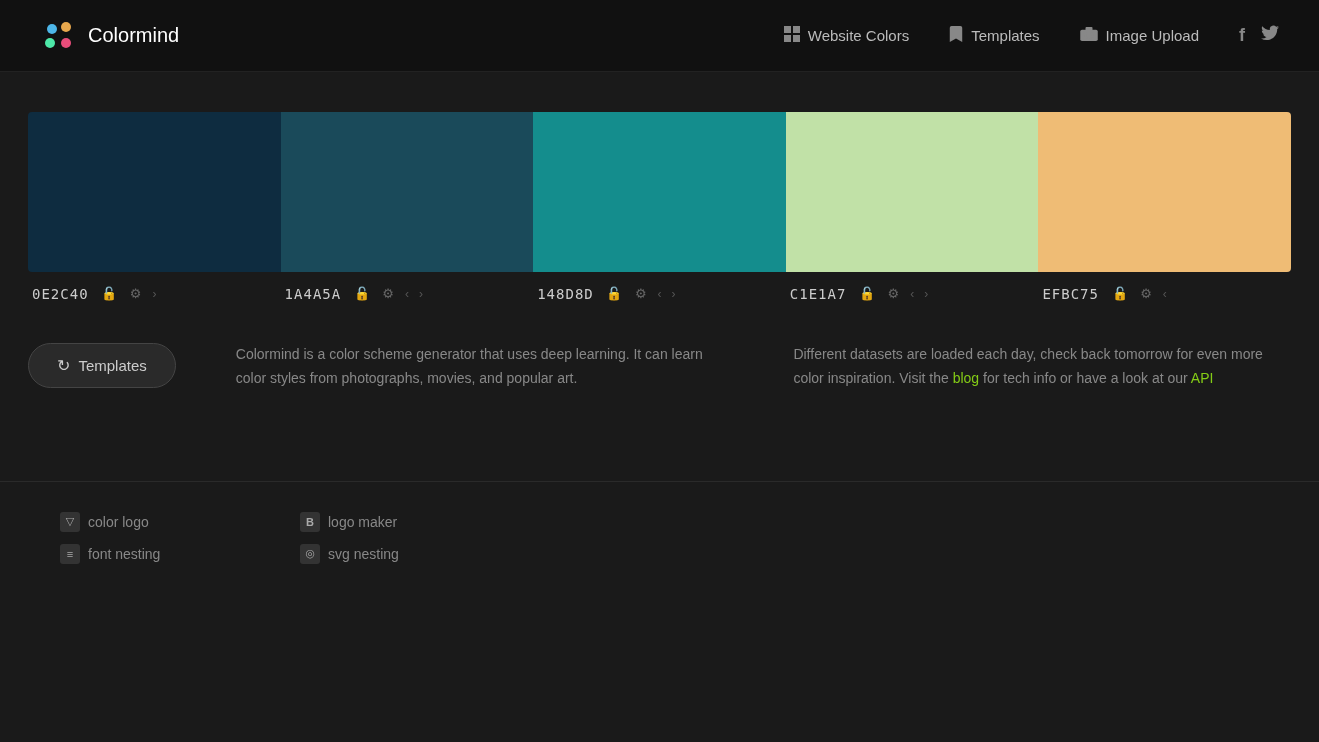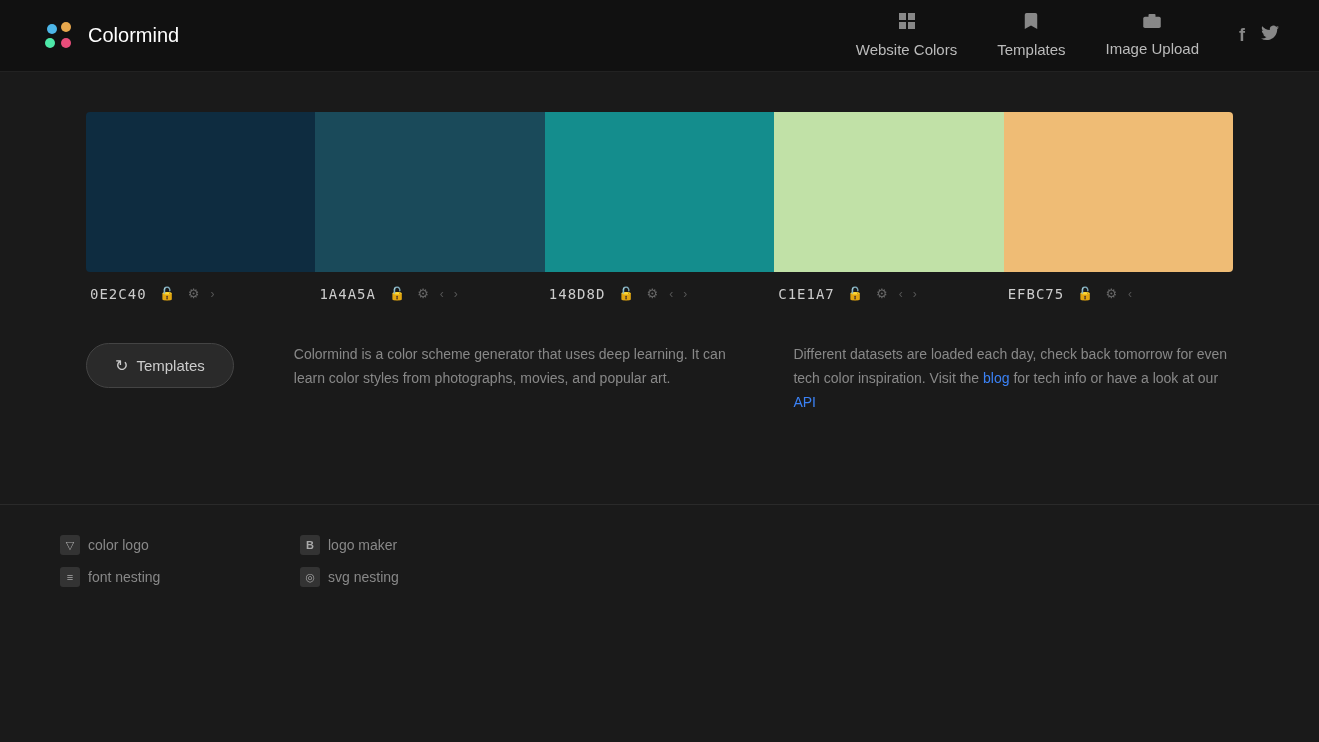--- a/index.html
+++ b/index.html
@@ -39,40 +39,39 @@
       gap: 40px;
     }
     .nav-link {
       display: flex;
       align-items: center;
       gap: 8px;
       color: #bbb;
       text-decoration: none;
       font-size: 15px;
       cursor: pointer;
-      flex-direction: column;
     }
     .nav-icon {
       font-size: 16px;
       color: #888;
     }
     .nav-social {
       display: flex;
       gap: 16px;
       margin-left: 40px;
     }
     .nav-social a {
       color: #888;
       font-size: 18px;
       text-decoration: none;
     }
 
     
     .main {
-      padding: 40px 86px;
+      padding: 40px 28px;
     }
 
     
     .palette-container {
       display: flex;
       width: 100%;
       height: 160px;
       border-radius: 4px;
       overflow: hidden;
     }
@@ -149,21 +148,21 @@
     }
 
     
     .description-col {
       flex: 1;
       color: #888;
       font-size: 14px;
       line-height: 1.7;
     }
     .description-col a {
-      color: #3b82f6;
+      color: #84cc16;
       text-decoration: none;
     }
 
     
     .divider {
       border: none;
       border-top: 1px solid #2a2a2a;
       margin: 50px 0 30px;
     }
 
@@ -326,21 +325,21 @@
     <button class="generate-btn">
       <span class="refresh-icon">↻</span>
       <span>Templates</span>
     </button>
 
     <div class="description-col">
       <span>Colormind is a color scheme generator that uses deep learning. It can learn color styles from photographs, movies, and popular art.</span>
     </div>
 
     <div class="description-col">
-      <span>Different datasets are loaded each day, check back tomorrow for even tech color inspiration. Visit the</span>
+      <span>Different datasets are loaded each day, check back tomorrow for even more color inspiration. Visit the</span>
       <a href="#">blog</a>
       <span> for tech info or have a look at our </span>
       <a href="#">API</a>
     </div>
   </div>
 </div>
 
 <hr class="divider">
 
 <div class="footer">

